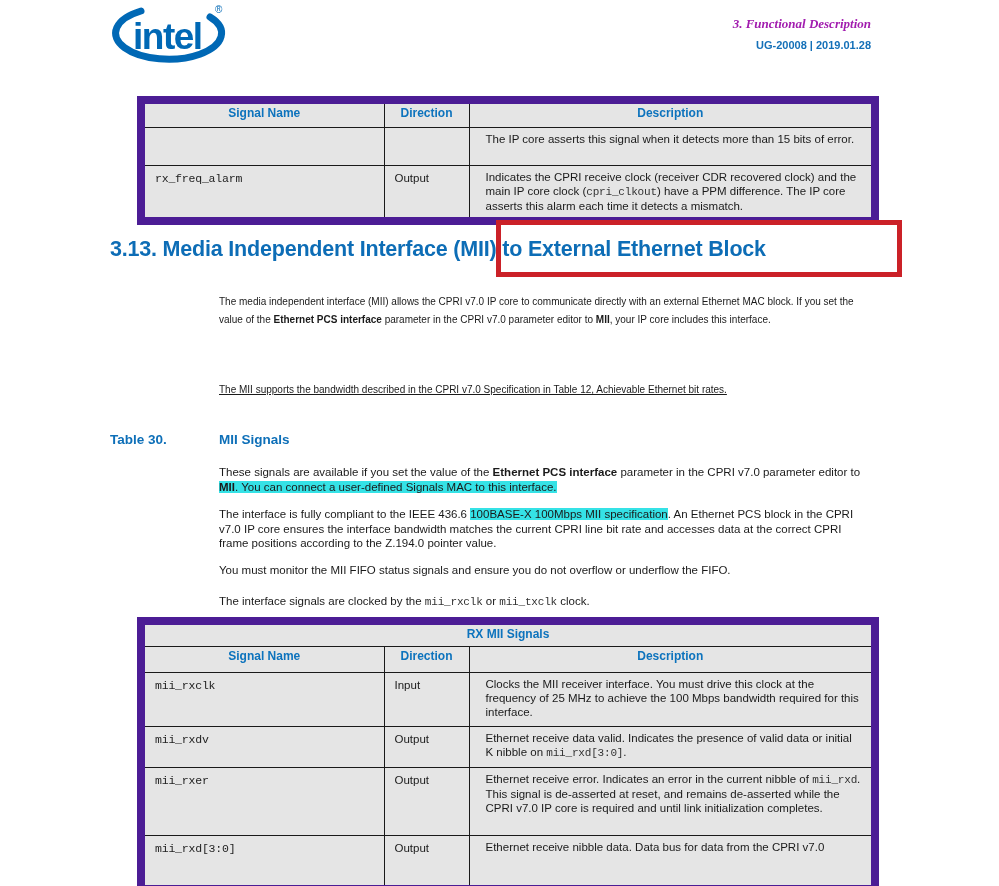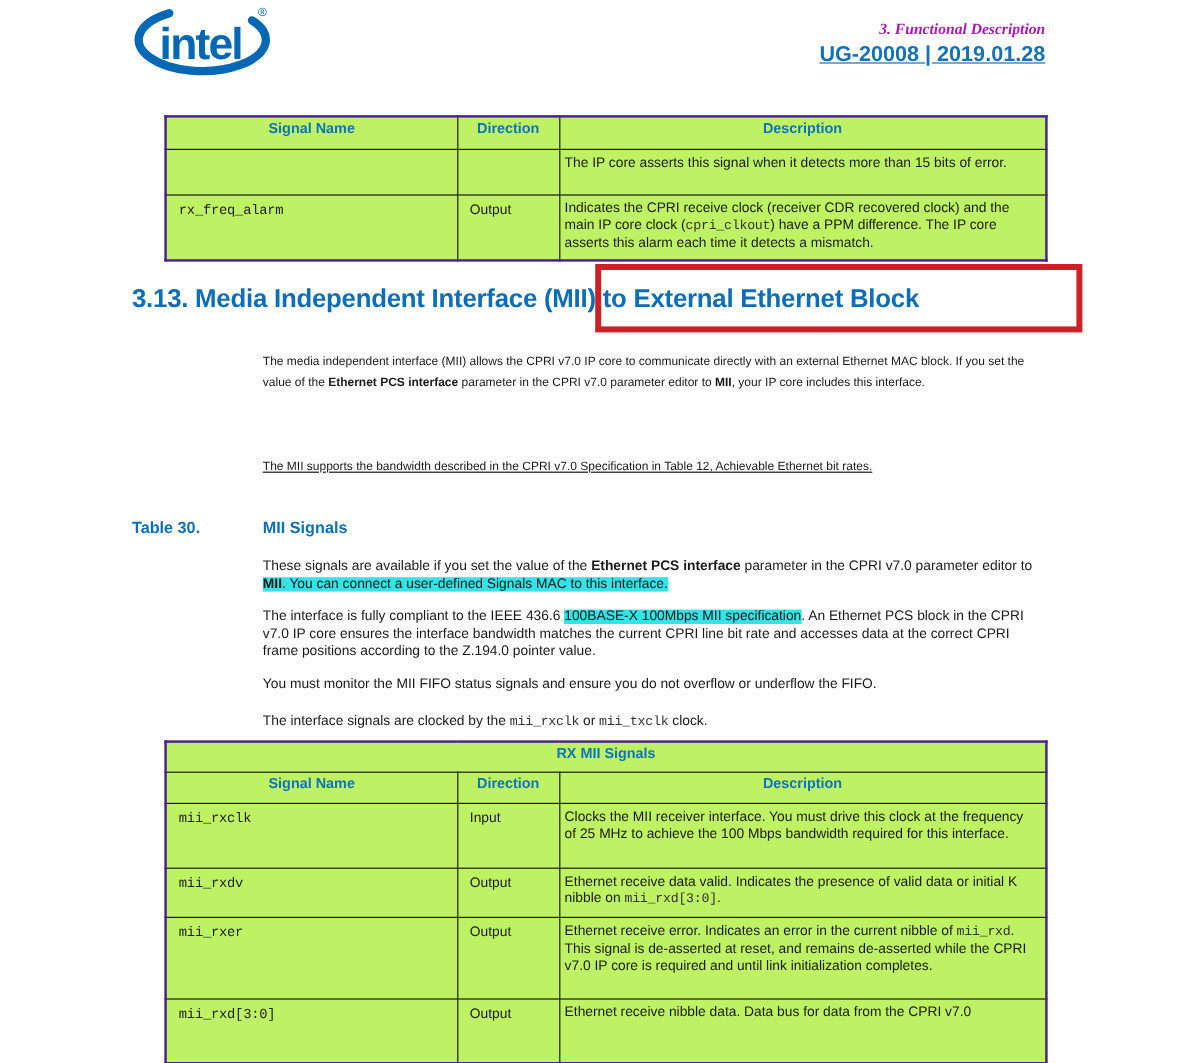--- a/index.html
+++ b/index.html
@@ -4,32 +4,32 @@
 <style>
   html,body{margin:0;padding:0;background:#ffffff;}
   .page{
     position:relative;width:999px;height:886px;background:#ffffff;overflow:hidden;
     font-family:"Liberation Sans",sans-serif;color:#1a1a1a;
   }
   
   .logo{position:absolute;left:103px;top:0;width:134px;height:66px;}
   .hdr{position:absolute;right:128px;top:16px;text-align:right;}
   .hdr-chapter{font-size:13px;font-weight:700;font-style:italic;color:#a21caf;line-height:16px;font-family:Liberation Serif, serif;}
-  .hdr-docid{font-size:18px;font-weight:700;color:#1470b8;line-height:16px;margin-top:5px;text-decoration:underline;}
+  .hdr-docid{font-size:11px;font-weight:700;color:#1470b8;line-height:16px;margin-top:5px;}
   
   table.sig{
     position:absolute;left:137px;width:734px;border-collapse:collapse;table-layout:fixed;
-    border:2px solid #4c1d95;background:#bef264;
+    border:8px solid #4c1d95;background:#e5e5e5;
   }
   table.sig td,table.sig th{border:1px solid #1a1a1a;vertical-align:top;overflow:hidden;}
   th.tbl-title{font-size:12px;font-weight:700;color:#0d73bd;text-align:center;vertical-align:middle;padding:2px;}
   th.colhdr{font-size:12px;font-weight:700;color:#0d73bd;text-align:center;vertical-align:middle;padding:2px;}
   td.sigcell{font-family:"Liberation Mono","DejaVu Sans Mono",monospace;font-size:11.5px;color:#222;padding:6px 8px 3px 10px;letter-spacing:-0.2px;}
   td.dircell{font-size:11.5px;padding:6px 8px 3px 10px;}
-  td.desccell{font-size:11.5px;line-height:14.2px;padding:4px 9px 4px 4px;}
+  td.desccell{font-size:11.5px;line-height:14.2px;padding:4px 9px 4px 16px;}
   .t-top{top:96px;}
   .t-rx{top:617px;}
   
   .h2{
     position:absolute;left:110px;top:237px;width:860px;
     font-size:21.5px;font-weight:700;color:#0d6db6;letter-spacing:-0.2px;
   }
   .redbox{
     position:absolute;left:496px;top:220px;width:406px;height:57px;
     border:5px solid #cb2128;box-sizing:border-box;background:transparent;

